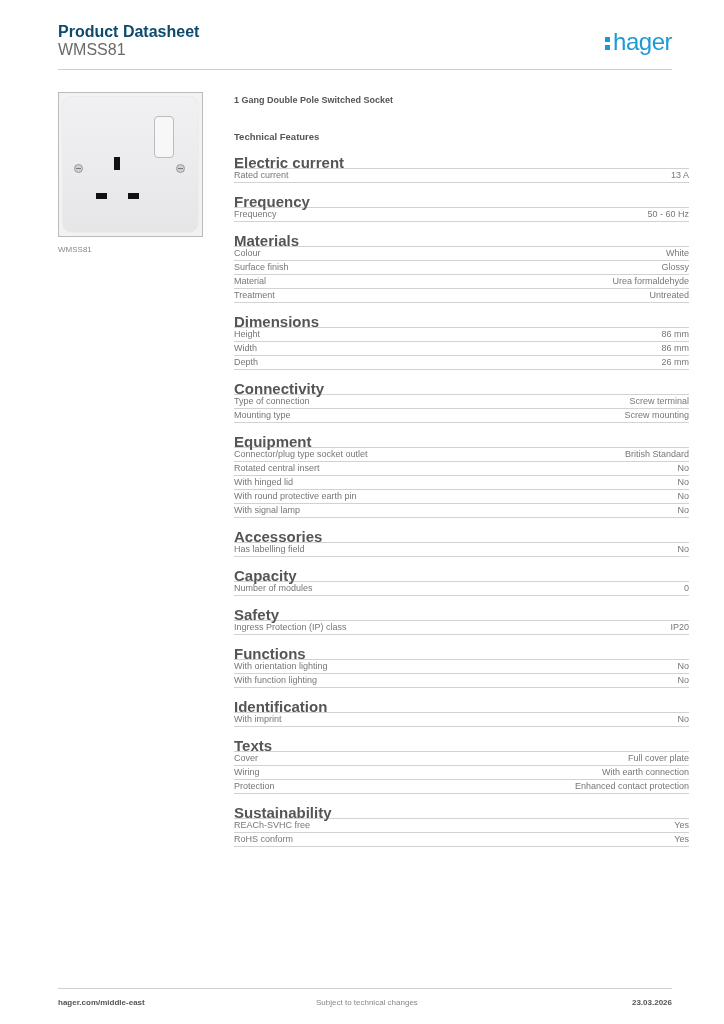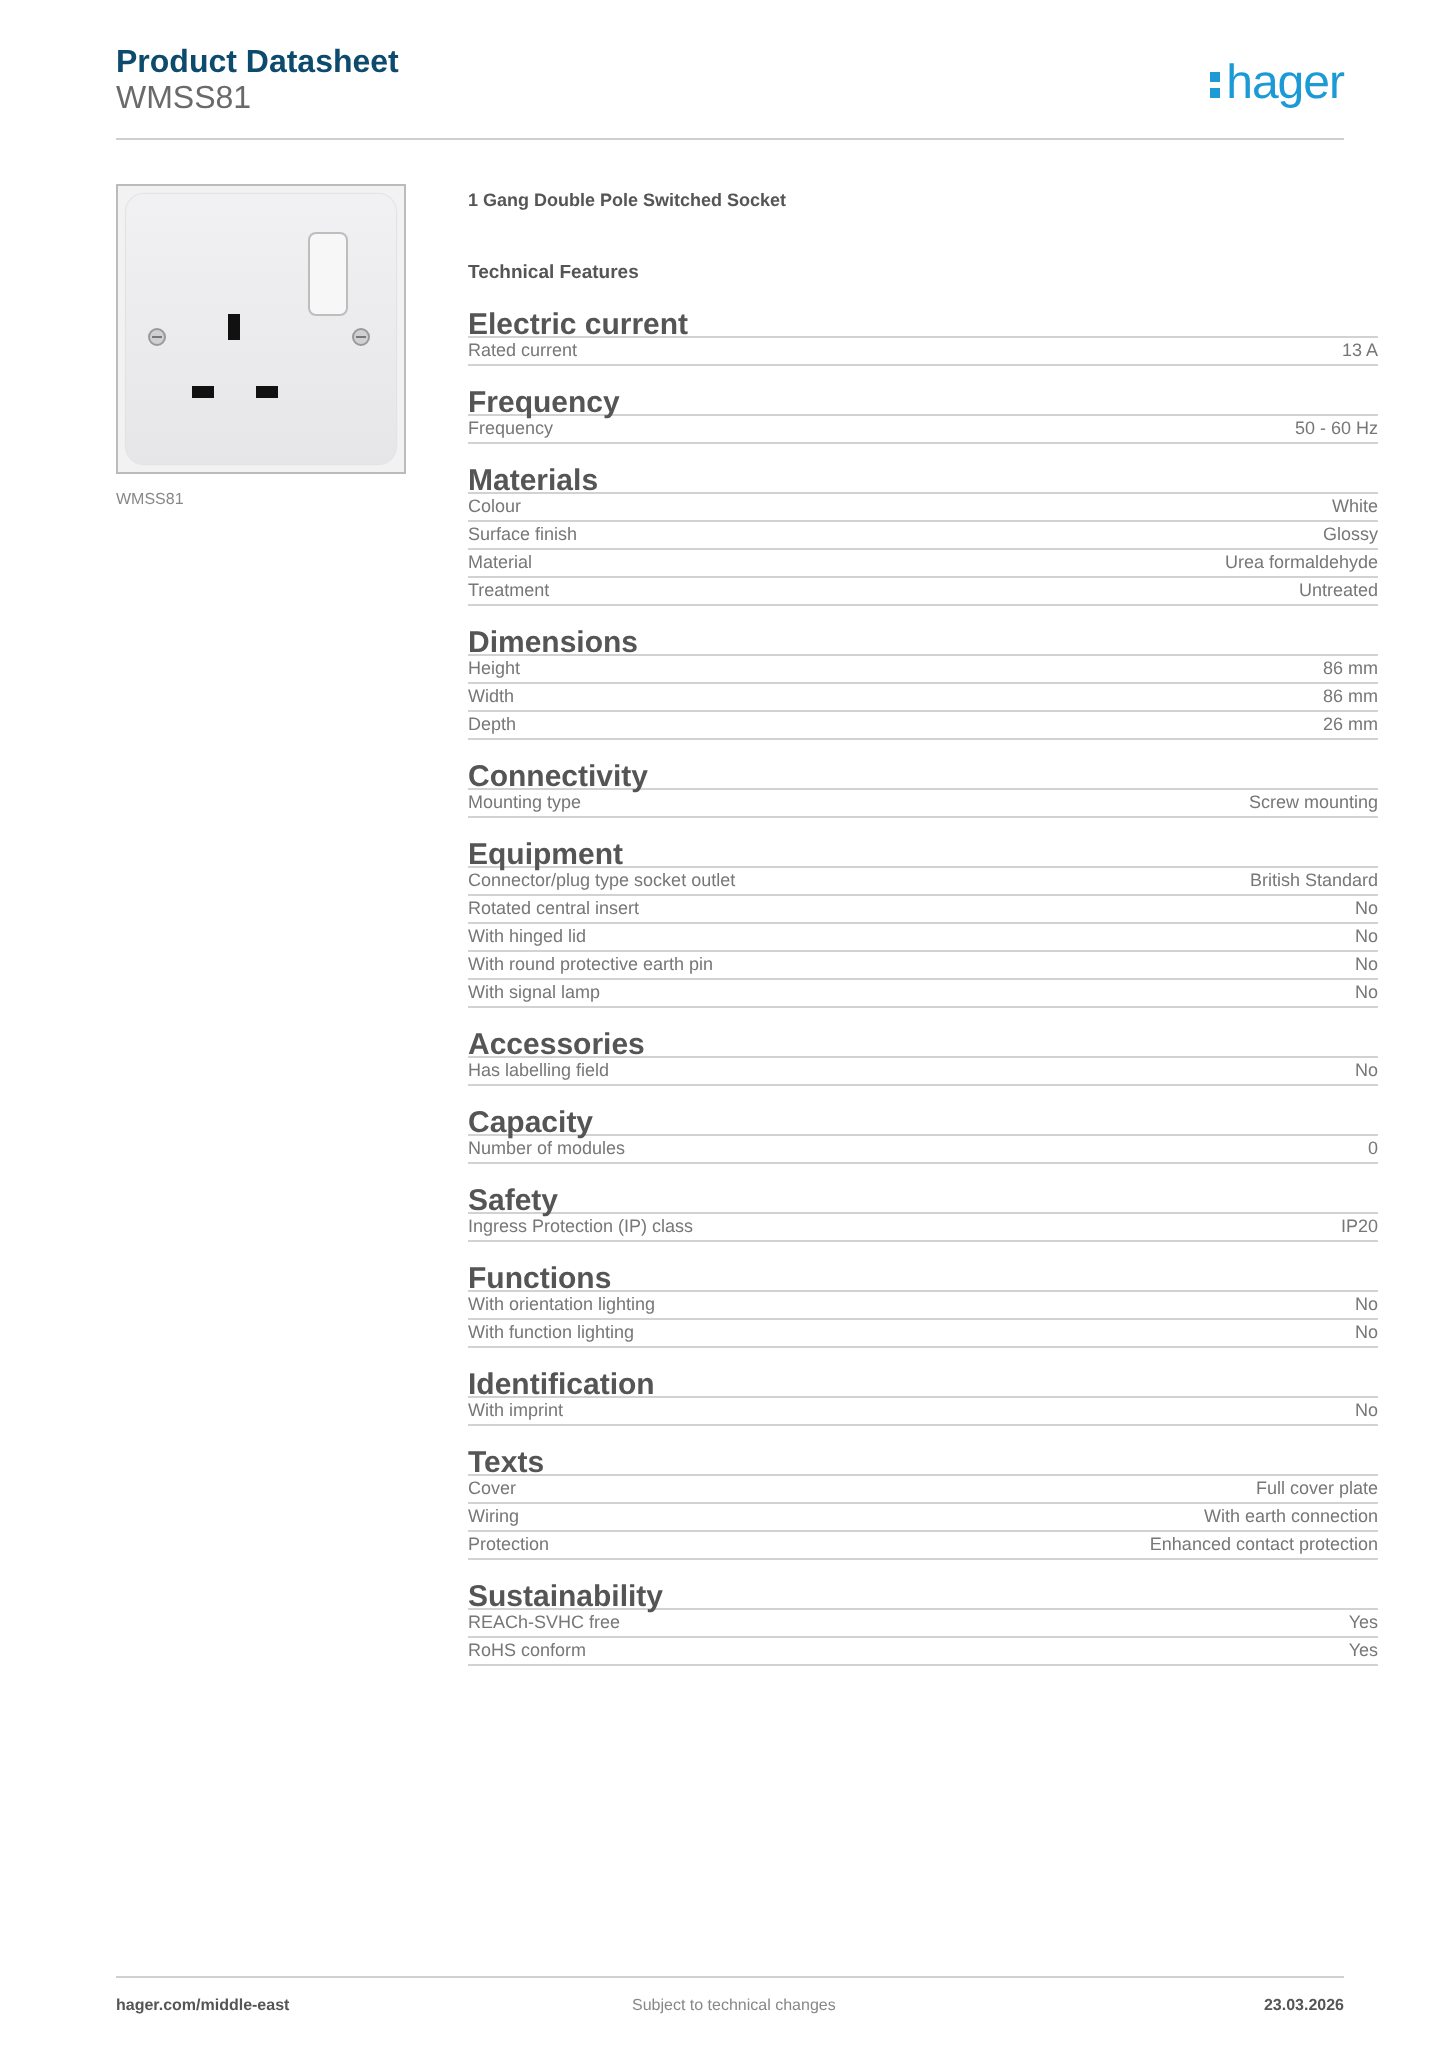--- a/index.html
+++ b/index.html
@@ -105,20 +105,24 @@
           <span class="val">86 mm</span>
         </div>
         <div class="row">
           <span>Depth</span>
           <span class="val">26 mm</span>
         </div>
       </div>
       <div class="section">
         <div class="sec-head">Connectivity</div>
         <div class="row">
+          <span>Type of connection</span>
+          <span class="val">Screw terminal</span>
+        </div>
+        <div class="row">
           <span>Mounting type</span>
           <span class="val">Screw mounting</span>
         </div>
       </div>
       <div class="section">
         <div class="sec-head">Equipment</div>
         <div class="row">
           <span>Connector/plug type socket outlet</span>
           <span class="val">British Standard</span>
         </div>

